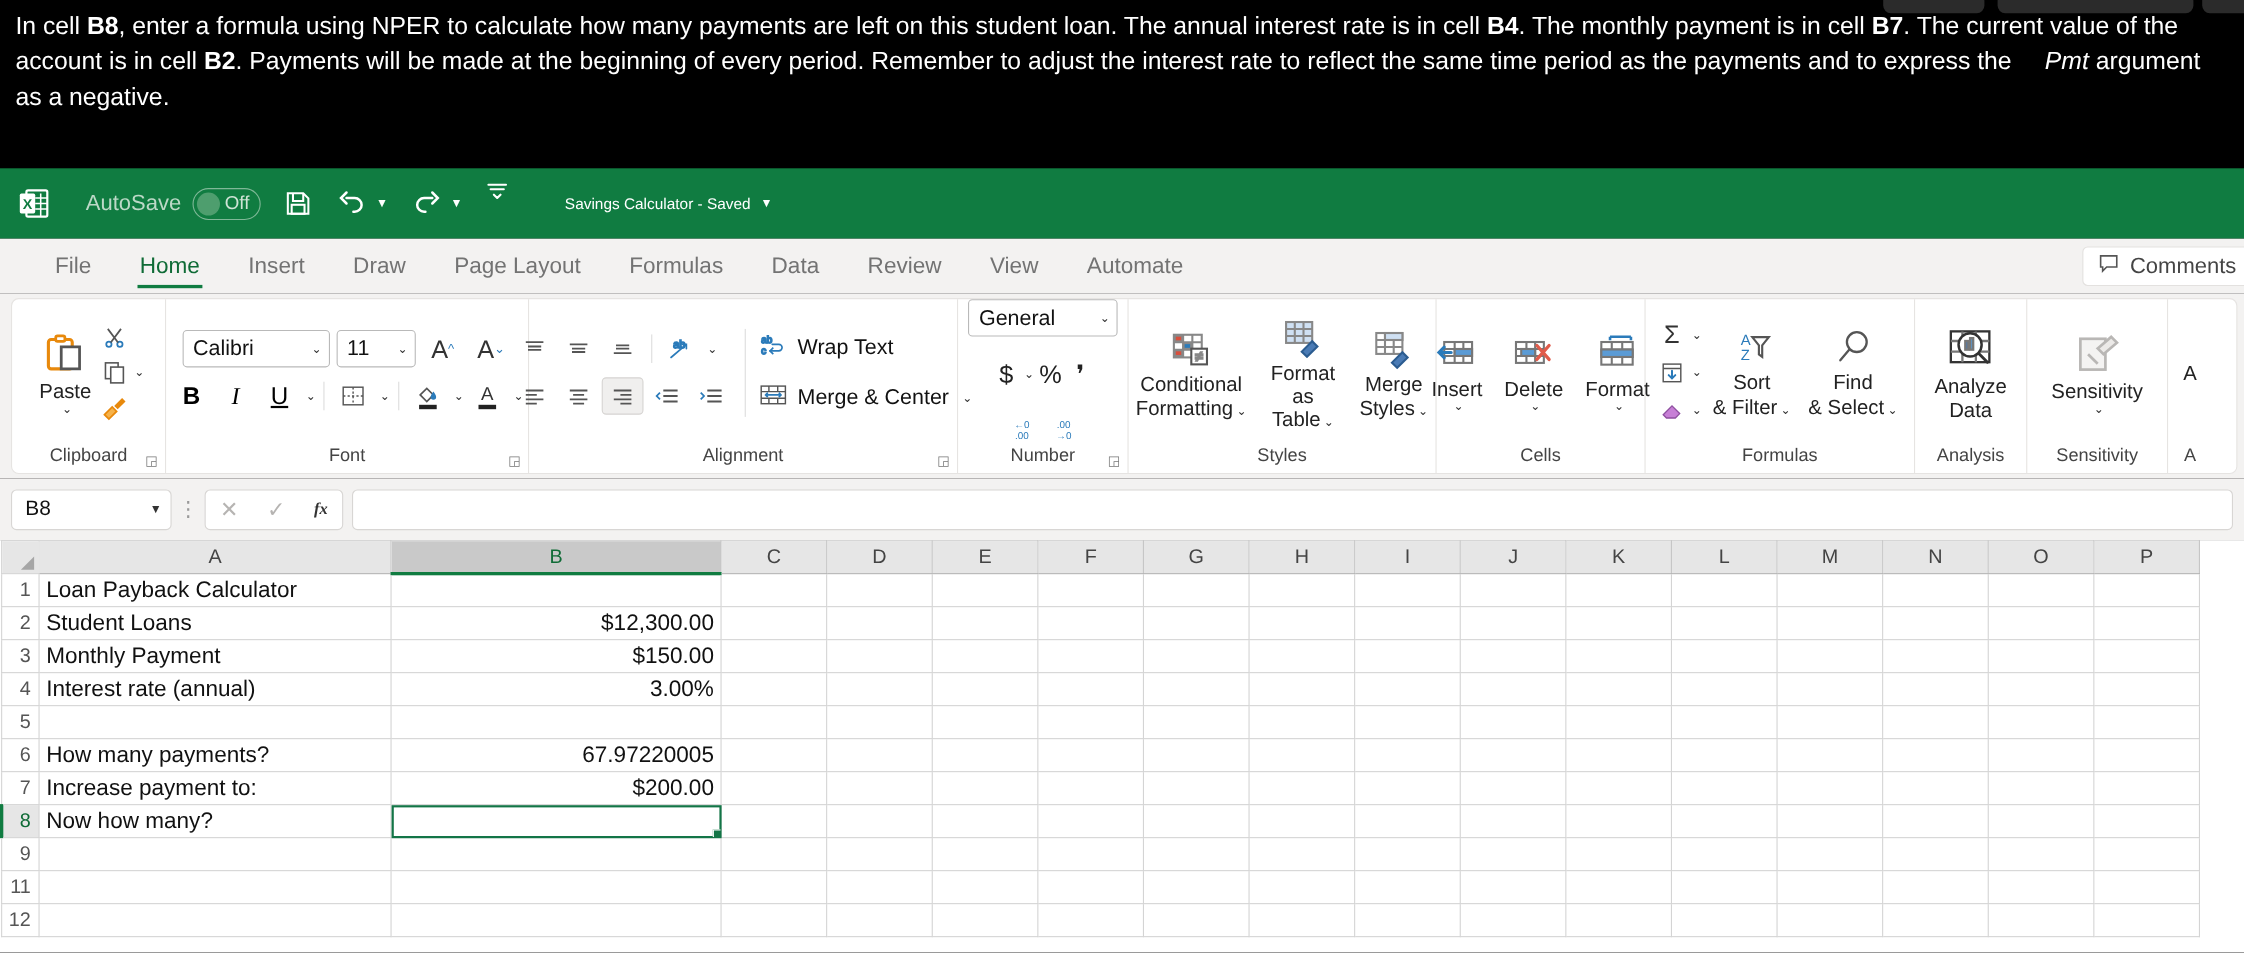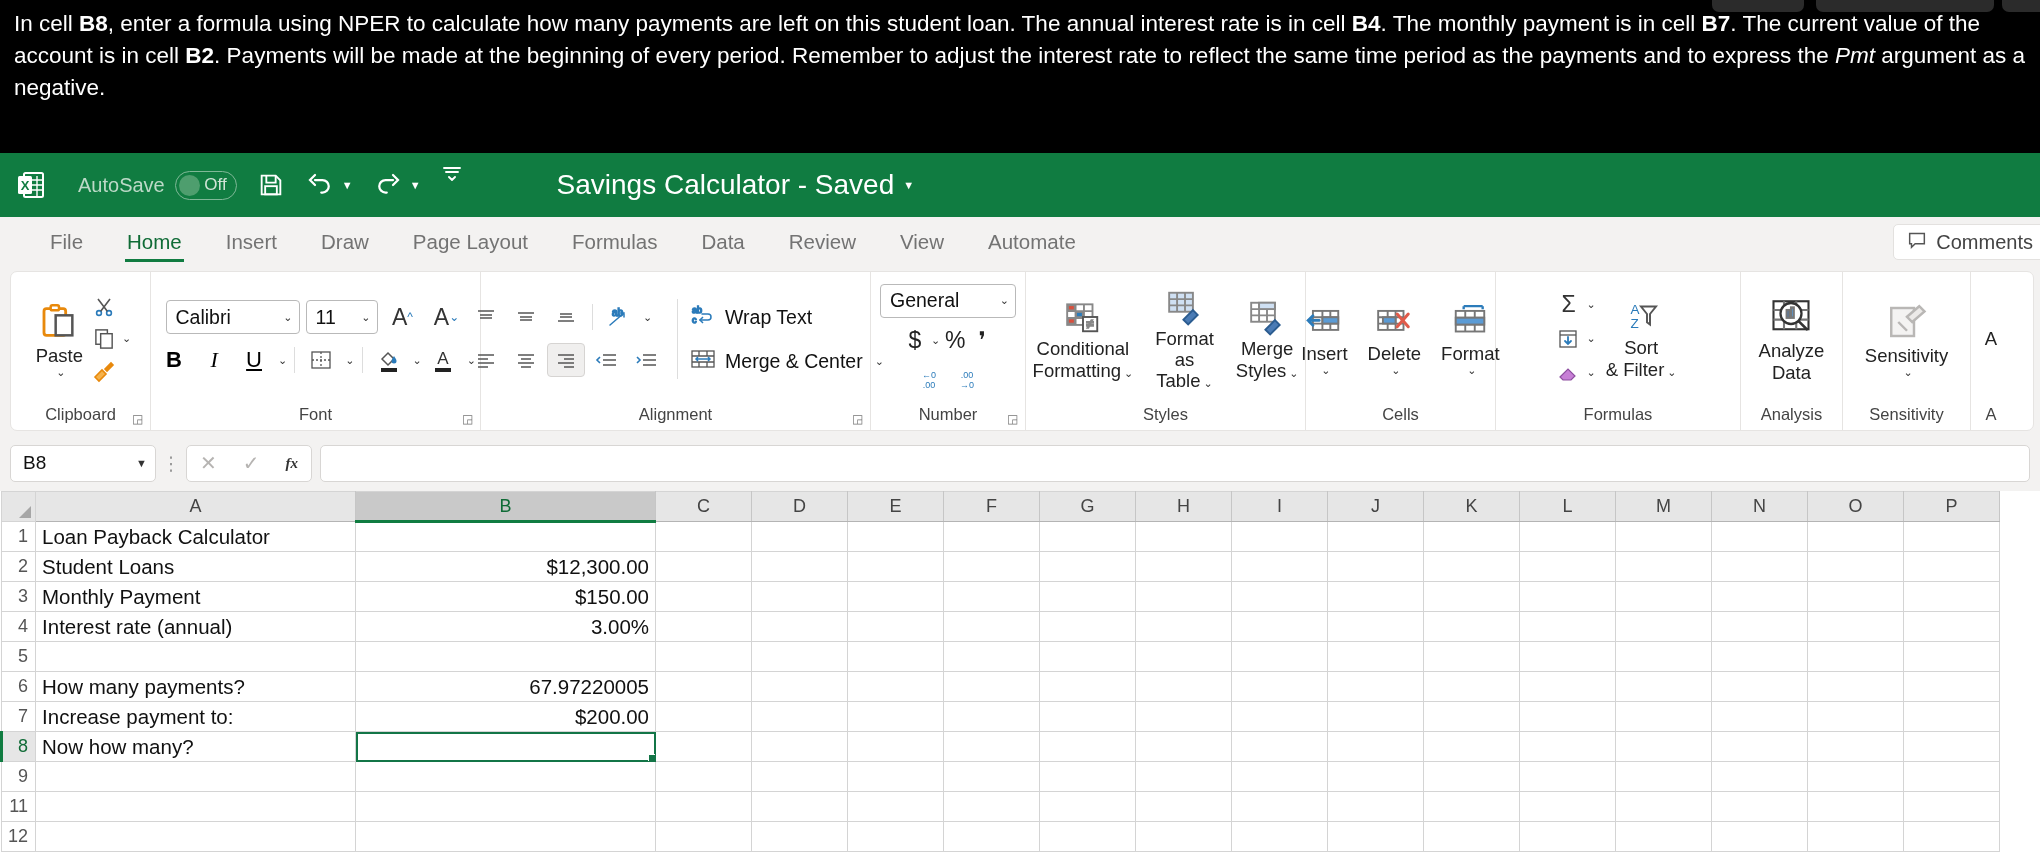--- a/index.html
+++ b/index.html
@@ -12,21 +12,21 @@
 
   
   #instruction-banner {
     position: absolute; left: 0; top: 0; width: 2040px; height: 133px;
     background: #000; color: #fff;
     padding: 8px 14px 0 14px;
     font-size: 22.5px; line-height: 32px;
     font-family: "Liberation Sans", sans-serif;
   }
   #instruction-banner b { font-weight: bold; }
-  #instruction-banner i { font-style: italic; }
+  #instruction-banner i { font-style: italic; margin-left: 24px; }
   .top-chip {
     position: absolute; top: -6px; height: 18px;
     background: #2b2b2b; border-radius: 7px;
   }
 
   
   #titlebar {
     position: absolute; left: 0; top: 153px; width: 2040px; height: 64px;
     background: #107c41;
     display: flex; align-items: center;
@@ -51,21 +51,21 @@
     font-size: 17px; color: #cfe4d6;
   }
   .tb-icon {
     margin-left: 20px; color: #fff; display: flex; align-items: center;
     height: 40px; cursor: default;
   }
   .tb-caret {
     margin-left: 7px; color: #fff; font-size: 11px; line-height: 1;
   }
   #doc-title {
-    margin-left: 94px; color: #fff; font-size: 28px; white-space: nowrap;
+    margin-left: 51px; color: #fff; font-size: 14px; white-space: nowrap;
   }
   #doc-title-caret { margin-left: 9px; font-size: 11px; color: #fff; }
   #search-box {
     position: absolute; left: 946px; top: 169px; width: 676px; height: 40px;
     background: #b0d5bf; border-radius: 3px;
     display: flex; align-items: center; padding-left: 28px;
   }
   #search-box .s-icon { color: #14603a; margin-right: 22px; }
   #search-box .s-text { color: #16603c; font-size: 20px; }
   #user-area {
@@ -507,21 +507,21 @@
             <span>Merge &amp; Center</span>
             <span class="caret">⌄</span>
           </div>
         </div>
       </div>
       <div class="glabel">Alignment</div>
       <div class="dialog-launcher">◲</div>
     </div>
 
     <div class="rgroup" style="width:155px;">
-      <div class="gbody" style="flex-direction:column;justify-content:center;gap:6px;">
+      <div class="gbody" style="flex-direction:column;justify-content:space-between;gap:6px;">
         <div class="ctrl-box" style="width:136px;">
           <span>General</span>
           <span class="caret">⌄</span>
         </div>
         <div class="row" style="gap:0;">
           <span class="icon-btn" style="width:26px;font-size:23px;color:#222;">$</span>
           <span class="caret">⌄</span>
           <span class="icon-btn" style="width:30px;font-size:23px;color:#222;">%</span>
           <span class="icon-btn" style="width:24px;font-size:23px;color:#222;">❜</span>
         </div>
@@ -659,20 +659,30 @@
         <div class="big-btn">
           <span class="small-ico" style="width:42px;height:40px;">
             <svg width="38" height="36" viewBox="0 0 24 24" fill="none">
               <text x="5" y="10" font-size="9" fill="#2b7bba" font-family="Liberation Sans, sans-serif">A</text>
               <text x="5" y="19" font-size="9" fill="#2b7bba" font-family="Liberation Sans, sans-serif">Z</text>
               <path d="M12 5h10l-4 5v7l-2-1.5V10z" stroke="#555" stroke-width="1.3" fill="none"></path>
             </svg>
           </span>
           <span>Sort</span>
           <span><span>&amp; Filter</span><span class="caret">⌄</span></span>
+        </div>
+        <div class="big-btn">
+          <span class="small-ico" style="width:42px;height:40px;">
+            <svg width="38" height="36" viewBox="0 0 24 24" fill="none" stroke="#555" stroke-width="1.4">
+              <circle cx="14" cy="8" r="6"></circle>
+                <path d="M9.5 12.5L4 19" stroke-linecap="round"></path>
+            </svg>
+          </span>
+          <span>Find</span>
+          <span><span>&amp; Select</span><span class="caret">⌄</span></span>
         </div>
       </div>
       <div class="glabel">Formulas</div>
     </div>
 
     <div class="rgroup" style="width:102px;">
       <div class="gbody">
         <div class="big-btn">
           <span class="small-ico" style="width:46px;height:46px;">
             <svg width="42" height="42" viewBox="0 0 24 24" fill="none" stroke="#777" stroke-width="1.2">

